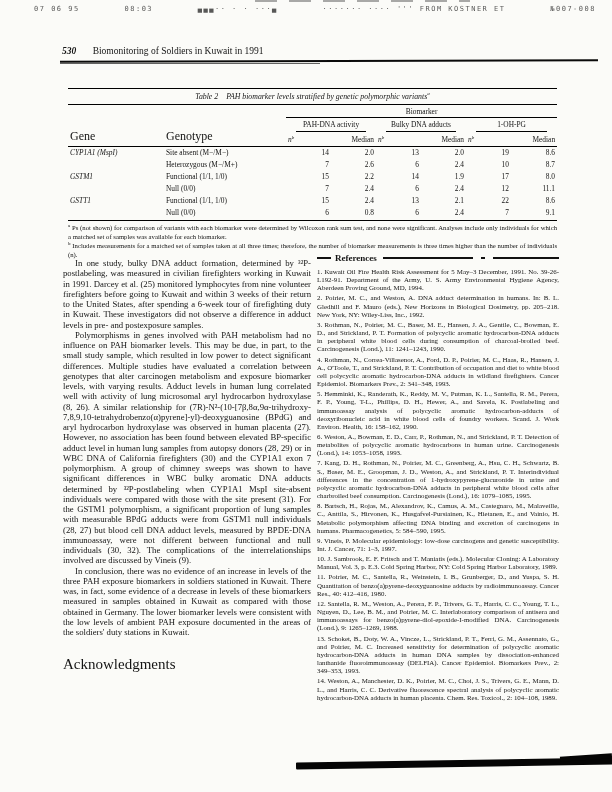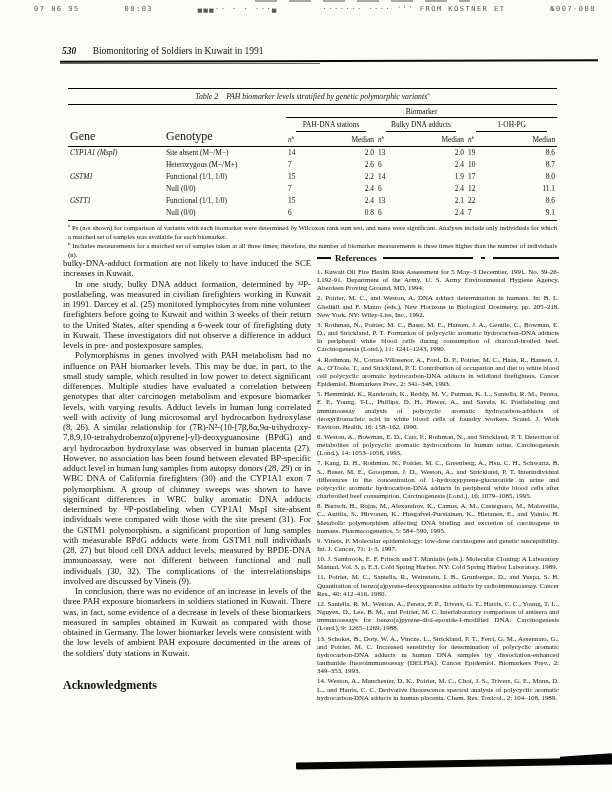--- a/index.html
+++ b/index.html
@@ -29,36 +29,36 @@
   .table-block{position:absolute;top:88px;left:68px;width:489px;filter:blur(.15px);}
   .tbl-caption{border-top:1.6px solid #000;border-bottom:1px solid #000;
     text-align:center;font-size:7.8px;font-style:italic;padding:3px 0 3px 0;}
   .tbl-caption .cap-label{margin-right:8px;}
   table.biotable{width:100%;border-collapse:collapse;font-size:7.4px;table-layout:fixed;}
   table.biotable th,table.biotable td{font-weight:normal;padding:1.5px 2px;vertical-align:bottom;}
   th.grp-biomarker{border-bottom:1px solid #000;text-align:center;padding-bottom:2px;}
   .grp-inner{border-bottom:1px solid #000;text-align:center;padding-bottom:2px;margin:0 8px;}
   tr.subhead th{border-bottom:1px solid #000;padding-bottom:2px;}
   th.colhead{text-align:left;vertical-align:middle;border-bottom:1px solid #000;font-size:12px;}
-  td.num{text-align:left;padding-left:14px;}
+  td.num{text-align:right;padding-left:14px;}
   td.med{text-align:right;padding-right:16px;}
   th.nh{text-align:left;padding-left:14px;font-style:italic;}
   th.mh{text-align:right;padding-right:12px;}
   td.gene{font-style:italic;}
   tbody tr:last-child td{padding-bottom:3px;}
   tbody{border-bottom:1.6px solid #000;}
   .tbl-footnotes{font-size:6.7px;line-height:8.6px;text-align:justify;margin-top:3px;}
   .tbl-footnotes p{margin:0 0 1px 0;}
   sup{font-size:5px;line-height:0;}
   
   .col-left{position:absolute;top:258px;left:63px;width:248px;height:500px;
     font-size:8.7px;line-height:10.25px;text-align:justify;filter:blur(.12px);}
   .col-left p{margin:0;text-indent:12px;}
   .col-left p.noindent{text-indent:0;}
-  .ack-heading{font-weight:bold;font-size:12px;margin:22px 0 3px 0 !important;text-indent:0 !important;}
+  .ack-heading{font-weight:normal;font-size:15px;margin:22px 0 3px 0 !important;text-indent:0 !important;}
   .ack-text{font-size:7px;text-indent:0 !important;}
   .col-right{position:absolute;top:253px;left:317px;width:242px;height:500px;filter:blur(.12px);}
   .ref-headrow{display:flex;align-items:center;margin-bottom:5px;}
   .ref-headrow .pre-line{width:14px;height:1.4px;background:#111;margin-right:4px;}
   .ref-heading{font-weight:bold;font-size:9px;white-space:nowrap;}
   .ref-headrow .post-line{flex:1;height:1.2px;margin-left:6px;
     background:repeating-linear-gradient(90deg,#111 0 90px,transparent 90px 98px,#111 98px 102px,transparent 102px 110px);}
   .ref-item{font-size:6.9px;line-height:8.15px;text-align:justify;margin:0 0 2px 0;}
   
   .bottom-artifact{position:absolute;top:760px;left:296px;width:320px;height:7px;background:#050505;
@@ -104,21 +104,21 @@
           <col style="width:46px">
       </colgroup>
       <thead>
         <tr>
           <th class="colhead" rowspan="3">Gene</th>
           <th class="colhead" rowspan="3">Genotype</th>
           <th class="grp-biomarker" colspan="6">Biomarker</th>
         </tr>
         <tr>
           <th colspan="2">
-              <div class="grp-inner">PAH-DNA stations</div>
+              <div class="grp-inner">PAH-DNA activity</div>
             </th>
           <th colspan="2">
               <div class="grp-inner">Bulky DNA adducts</div>
             </th>
           <th colspan="2">
               <div class="grp-inner">1-OH-PG</div>
             </th>
         </tr>
         <tr class="subhead">
           <th class="nh"><span>n</span><sup>b</sup></th>
@@ -192,21 +192,20 @@
         </tr>
       </tbody>
     </table>
     <div class="tbl-footnotes">
       <p><sup>a</sup> <span>Ps (not shown) for comparison of variants with each biomarker were determined by Wilcoxon rank sum test, and none were significant. Analyses include only individuals for which a matched set of samples was available for each biomarker.</span></p>
       <p><sup>b</sup> <span>Includes measurements for a matched set of samples taken at all three times; therefore, the number of biomarker measurements is three times higher than the number of individuals (n).</span></p>
     </div>
   </div>
 
   <div class="col-left">
-    <p class="noindent">bulky-DNA-adduct formation are not likely to have induced the SCE increases in Kuwait.</p>
     <p>In one study, bulky DNA adduct formation, determined by ³²P-postlabeling, was measured in civilian firefighters working in Kuwait in 1991. Darcey et al. (25) monitored lymphocytes from nine volunteer firefighters before going to Kuwait and within 3 weeks of their return to the United States, after spending a 6-week tour of firefighting duty in Kuwait. These investigators did not observe a difference in adduct levels in pre- and postexposure samples.</p>
     <p>Polymorphisms in genes involved with PAH metabolism had no influence on PAH biomarker levels. This may be due, in part, to the small study sample, which resulted in low power to detect significant differences. Multiple studies have evaluated a correlation between genotypes that alter carcinogen metabolism and exposure biomarker levels, with varying results. Adduct levels in human lung correlated well with activity of lung microsomal aryl hydrocarbon hydroxylase (8, 26). A similar relationship for (7R)-N²-(10-[7β,8α,9α-trihydroxy-7,8,9,10-tetrahydrobenzo(α)pyrene]-yl)-deoxyguanosine (BPdG) and aryl hydrocarbon hydroxylase was observed in human placenta (27). However, no association has been found between elevated BP-specific adduct level in human lung samples from autopsy donors (28, 29) or in WBC DNA of California firefighters (30) and the CYP1A1 exon 7 polymorphism. A group of chimney sweeps was shown to have significant differences in WBC bulky aromatic DNA adducts determined by ³²P-postlabeling when CYP1A1 MspI site-absent individuals were compared with those with the site present (31). For the GSTM1 polymorphism, a significant proportion of lung samples with measurable BPdG adducts were from GSTM1 null individuals (28, 27) but blood cell DNA adduct levels, measured by BPDE-DNA immunoassay, were not different between functional and null individuals (30, 32). The complications of the interrelationships involved are discussed by Vineis (9).</p>
     <p>In conclusion, there was no evidence of an increase in levels of the three PAH exposure biomarkers in soldiers stationed in Kuwait. There was, in fact, some evidence of a decrease in levels of these biomarkers measured in samples obtained in Kuwait as compared with those obtained in Germany. The lower biomarker levels were consistent with the low levels of ambient PAH exposure documented in the areas of the soldiers' duty stations in Kuwait.</p>
     <p class="ack-heading">Acknowledgments</p>
   </div>
 
   <div class="col-right">
     <div class="ref-headrow">
       <div class="pre-line"></div>
       <div class="ref-heading">References</div>

